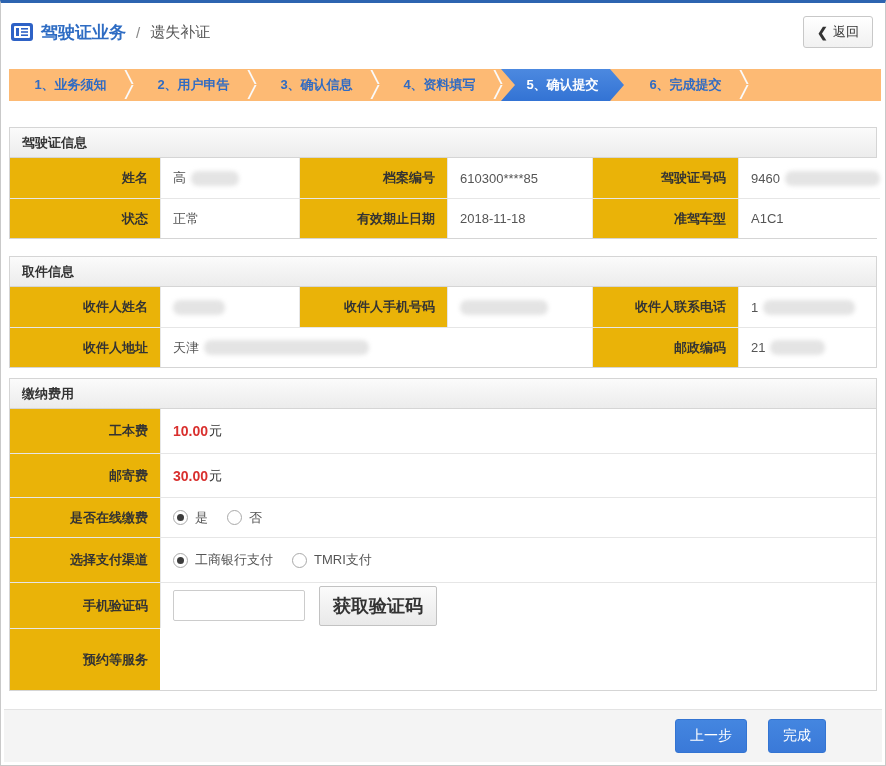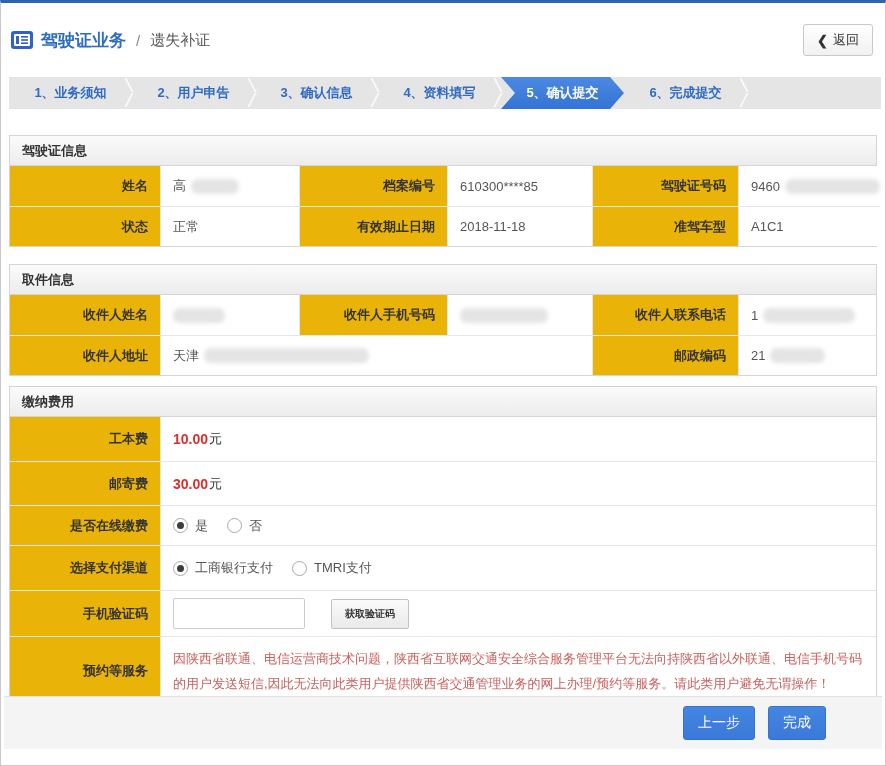--- a/index.html
+++ b/index.html
@@ -3,34 +3,34 @@
 <meta charset="utf-8">
 <style>
   * { box-sizing: border-box; }
   html,body { margin:0; padding:0; background:#fff; }
   body { font-family:"Liberation Sans","DejaVu Sans",sans-serif; }
   .page {
     position:relative; width:886px; height:766px; background:#fff;
     border:1px solid #c9c9c9; border-top:3px solid #2d64b0; overflow:hidden;
   }
   
-  .header { height:58px; display:flex; align-items:center; justify-content:space-between; padding:0 12px 0 10px;margin-top:8px; }
+  .header { height:58px; display:flex; align-items:center; justify-content:space-between; padding:0 12px 0 10px; }
   .header-left { display:flex; align-items:center; gap:8px; }
   .form-icon { display:inline-flex; }
   .title { font-size:17px; font-weight:bold; color:#2e6cc3; }
   .crumb-sep { font-size:15px; color:#888; margin:0 2px; }
   .subtitle { font-size:15px; color:#555;font-family:Liberation Serif, serif; }
   .back-btn {
     display:inline-flex; align-items:center; gap:5px; cursor:pointer;
     font-size:13px; color:#333; padding:6px 13px; border:1px solid #c8c8c8;
     border-radius:3px; background:linear-gradient(#ffffff,#f1f1f1);
   }
   .back-chev { font-weight:bold; font-size:13px; color:#333; }
   
-  .steps { margin:8px 4px 26px 8px; height:32px; background:#e5e5e5; display:flex; }
+  .steps { margin:8px 4px 26px 8px; height:32px; background:#fdba74; display:flex; }
   .step {
     width:123px; height:32px; display:flex; align-items:center; justify-content:center;
     font-size:13px; font-weight:bold; color:#2f6bc4; position:relative; cursor:pointer;
   }
   .step.active {
     color:#fff; background:linear-gradient(180deg,#4c89e0,#3373d4);
     clip-path:polygon(0 0, calc(100% - 14px) 0, 100% 50%, calc(100% - 14px) 100%, 0 100%, 14px 50%);
   }
   .chev { position:absolute; right:0; top:0; width:14px; height:100%; pointer-events:none; }
   .chev::before { content:""; position:absolute; left:5px; top:1px; height:14px; width:5px; border-right:2px solid #fafafa; transform:skewX(27deg); }
@@ -63,28 +63,28 @@
   .radio-row { gap:7px; }
   .radio {
     display:inline-flex; align-items:center; justify-content:center;
     width:15px; height:15px; border:1px solid #a9a9a9; border-radius:50%; background:#fff; cursor:pointer;
   }
   .radio .dot { width:7px; height:7px; border-radius:50%; background:#3c3c3c; display:none; }
   .radio.checked .dot { display:block; }
   .radio-label { color:#555; margin-right:12px; }
   .code-input { width:132px; height:31px; border:1px solid #ccc; border-radius:2px; padding:0 8px; font-size:13px; color:#333; outline:none; }
   .get-code-btn {
-    margin-left:26px; padding:7px 13px; font-size:10px; font-weight:bold; color:#333; cursor:pointer;
+    margin-left:14px; padding:7px 13px; font-size:18px; font-weight:bold; color:#333; cursor:pointer;
     border:1px solid #c2c2c2; border-radius:2px; background:linear-gradient(#fbfbfb,#e9e9e9);
   }
   .notice-text { color:#c9605c; font-size:13px; line-height:1.95; padding:9px 14px 9px 12px; }
   
   .footer {
-    position:absolute; left:3px; right:3px; bottom:16px; height:53px; background:#f4f4f4;
-    border-top:1px solid #e3e3e3; display:flex; align-items:center; justify-content:flex-end; gap:13px; padding-right:56px;
+    position:absolute; left:3px; right:3px; bottom:3px; height:53px; background:#f4f4f4;
+    border-top:1px solid #e3e3e3; display:flex; align-items:center; justify-content:flex-end; gap:21px; padding-right:56px;
   }
   .btn-blue {
     min-width:48px; padding:7px 14px; font-size:14px; color:#fff; cursor:pointer;
     background:linear-gradient(#4486e0,#3a79d8); border:1px solid #3374d2; border-radius:3px;
   }
 </style>
 </head>
 <body>
 
 <div class="page">
@@ -227,23 +227,20 @@
         <span class="radio-label">TMRI支付</span>
       </div>
 
       <div class="cell lbl bt h46">手机验证码</div>
       <div class="cell val bl bt h46">
         <input class="code-input" type="text" value="" style="">
         <button class="get-code-btn">获取验证码</button>
       </div>
 
       <div class="cell lbl bt h62">预约等服务</div>
-      <div class="cell val bl bt h62" style="padding-left:0">
-        <div class="notice-text">因陕西省联通、电信运营商技术问题，陕西省互联网交通安全综合服务管理平台无法向持陕西省以外联通、电信手机号码的用户发送短信,因此无法向此类用户提供陕西省交通管理业务的网上办理/预约等服务。请此类用户避免无谓操作！</div>
-      </div>
     </div>
   </div>
 
   <div class="footer">
     <button class="btn-blue">上一步</button>
     <button class="btn-blue">完成</button>
   </div>
 
 </div>
 

